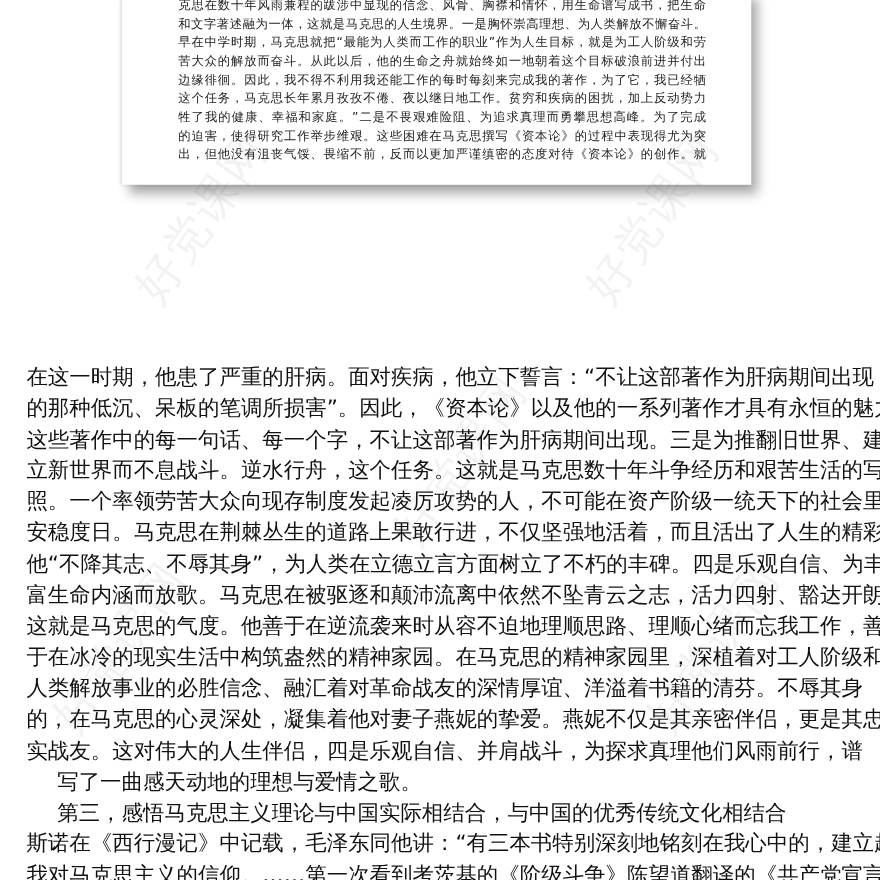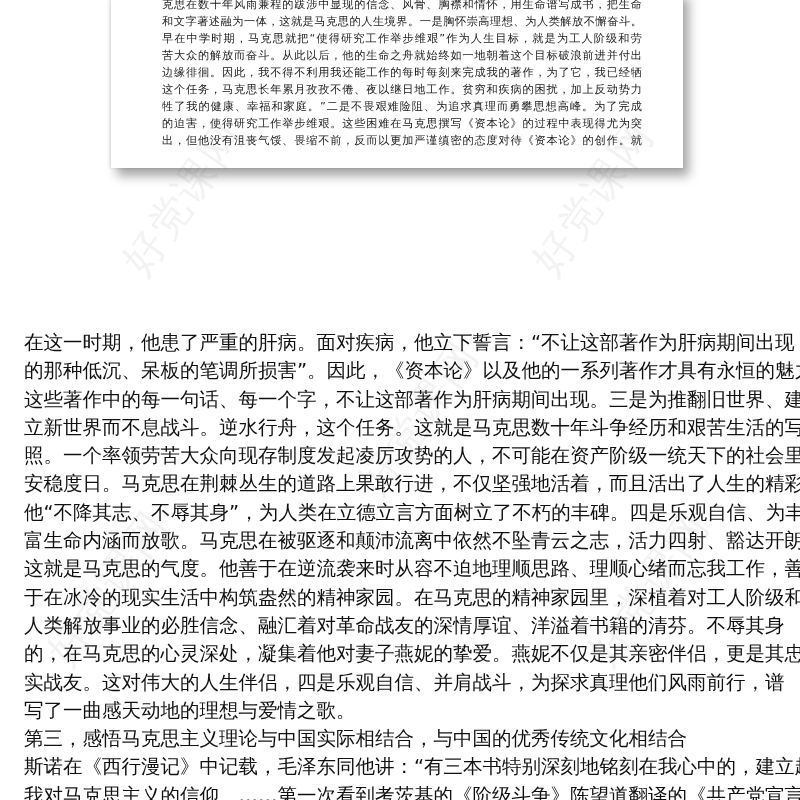--- a/index.html
+++ b/index.html
@@ -65,30 +65,31 @@
     }
     .body-line {
       display: block;
       white-space: nowrap;
       height: 28.3px;
       text-align: justify;
       text-align-last: justify;
     }
     .body-line.left {
       text-align-last: left;
+      margin-left: 28px;
     }
   </style>
 </head>
 <body>
 
 <div class="card">
   <div class="card-text">
     <span class="card-line">克思在数十年风雨兼程的跋涉中显现的信念、风骨、胸襟和情怀，用生命谱写成书，把生命</span>
     <span class="card-line">和文字著述融为一体，这就是马克思的人生境界。一是胸怀崇高理想、为人类解放不懈奋斗。</span>
-    <span class="card-line">早在中学时期，马克思就把“使得研究工作举步维艰”作为人生目标，就是为工人阶级和劳</span>
+    <span class="card-line">早在中学时期，马克思就把“最能为人类而工作的职业”作为人生目标，就是为工人阶级和劳</span>
     <span class="card-line">苦大众的解放而奋斗。从此以后，他的生命之舟就始终如一地朝着这个目标破浪前进并付出</span>
     <span class="card-line">边缘徘徊。因此，我不得不利用我还能工作的每时每刻来完成我的著作，为了它，我已经牺</span>
     <span class="card-line">这个任务，马克思长年累月孜孜不倦、夜以继日地工作。贫穷和疾病的困扰，加上反动势力</span>
     <span class="card-line">牲了我的健康、幸福和家庭。”二是不畏艰难险阻、为追求真理而勇攀思想高峰。为了完成</span>
     <span class="card-line">的迫害，使得研究工作举步维艰。这些困难在马克思撰写《资本论》的过程中表现得尤为突</span>
     <span class="card-line">出，但他没有沮丧气馁、畏缩不前，反而以更加严谨缜密的态度对待《资本论》的创作。就</span>
   </div>
 </div>
 
 <div class="watermark" style="left:95px; top:170px;">好党课网</div>

